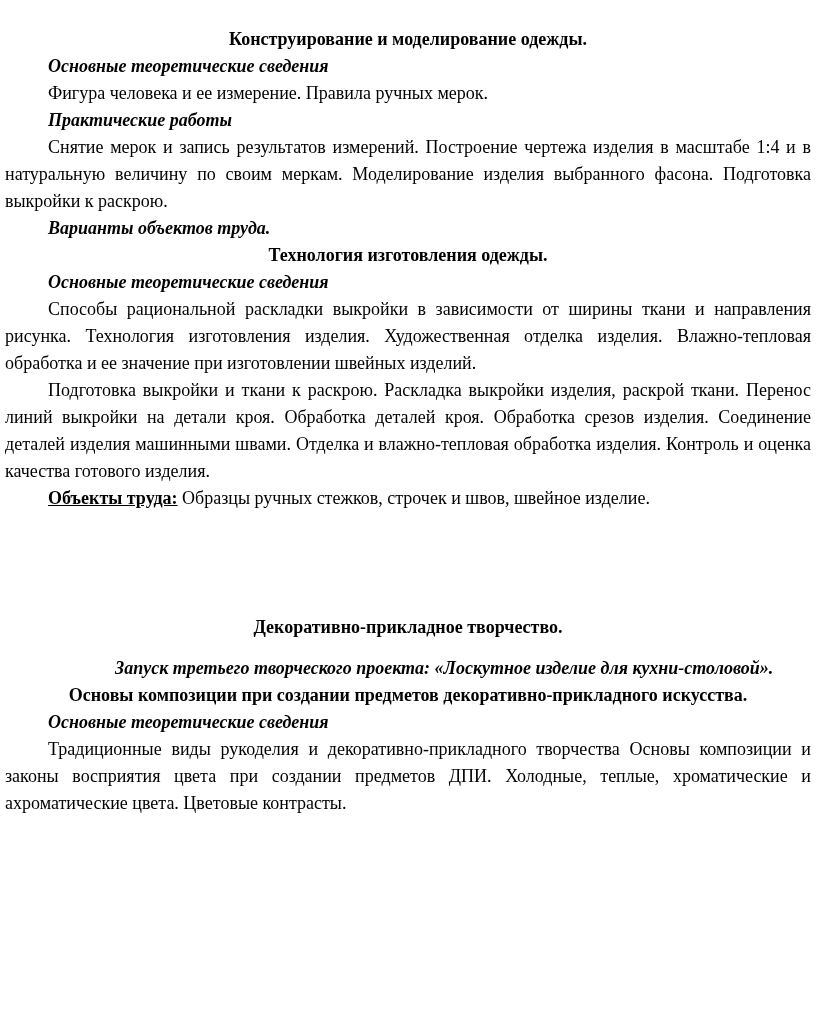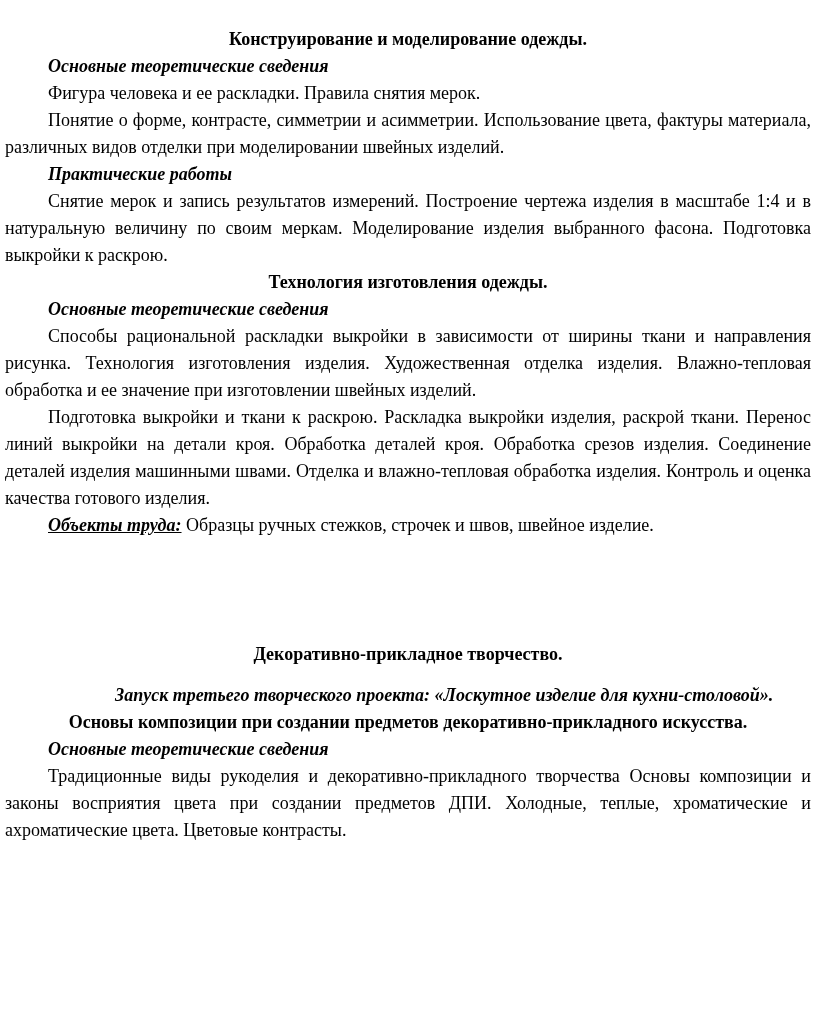--- a/index.html
+++ b/index.html
@@ -29,21 +29,20 @@
     margin-left: 43px;
     font-weight: bold;
     font-style: italic;
   }
   .body-p {
     text-align: justify;
     text-indent: 43px;
   }
   .lead {
     font-weight: bold;
-    font-style: italic;
     text-decoration: underline;
   }
   .project {
     font-weight: bold;
     font-style: italic;
     text-align: justify;
     text-indent: 110px;
     margin-top: 14px;
   }
   .spacer { height: 102px; }
@@ -51,28 +50,28 @@
 </head>
 <body>
 
 <div class="page">
 
   <p class="h-center">Конструирование и моделирование  одежды.</p>
 
   <p class="sub">Основные теоретические сведения</p>
 
 
-  <p class="body-p">Фигура человека и ее раскладки. Правила снятия мерок.</p>
+  <p class="body-p">Фигура человека и ее измерение. Правила ручных мерок.</p>
 
-  <p class="body-p">Понятие о форме, контрасте, симметрии и асимметрии. Использование цвета, фактуры материала, различных видов отделки при моделировании швейных изделий.</p>
 
   <p class="sub">Практические работы</p>
 
   <p class="body-p">Снятие мерок и запись результатов измерений. Построение чертежа изделия в масштабе 1:4 и в натуральную величину по своим меркам. Моделирование изделия выбранного фасона. Подготовка выкройки к раскрою.</p>
 
+  <p class="sub">Варианты объектов труда.</p>
 
 
   <p class="h-center">Технология изготовления  одежды.</p>
 
   <p class="sub">Основные теоретические сведения</p>
 
   <p class="body-p">Способы рациональной раскладки выкройки в зависимости от ширины ткани и направления рисунка. Технология изготовления изделия. Художественная отделка изделия. Влажно-тепловая обработка и ее значение при изготовлении швейных изделий.</p>
 
 
   <p class="body-p">Подготовка выкройки и ткани к раскрою. Раскладка выкройки изделия, раскрой ткани. Перенос линий выкройки на детали кроя. Обработка деталей кроя. Обработка срезов изделия. Соединение деталей изделия машинными швами. Отделка и влажно-тепловая обработка изделия. Контроль и оценка качества готового изделия.</p>

